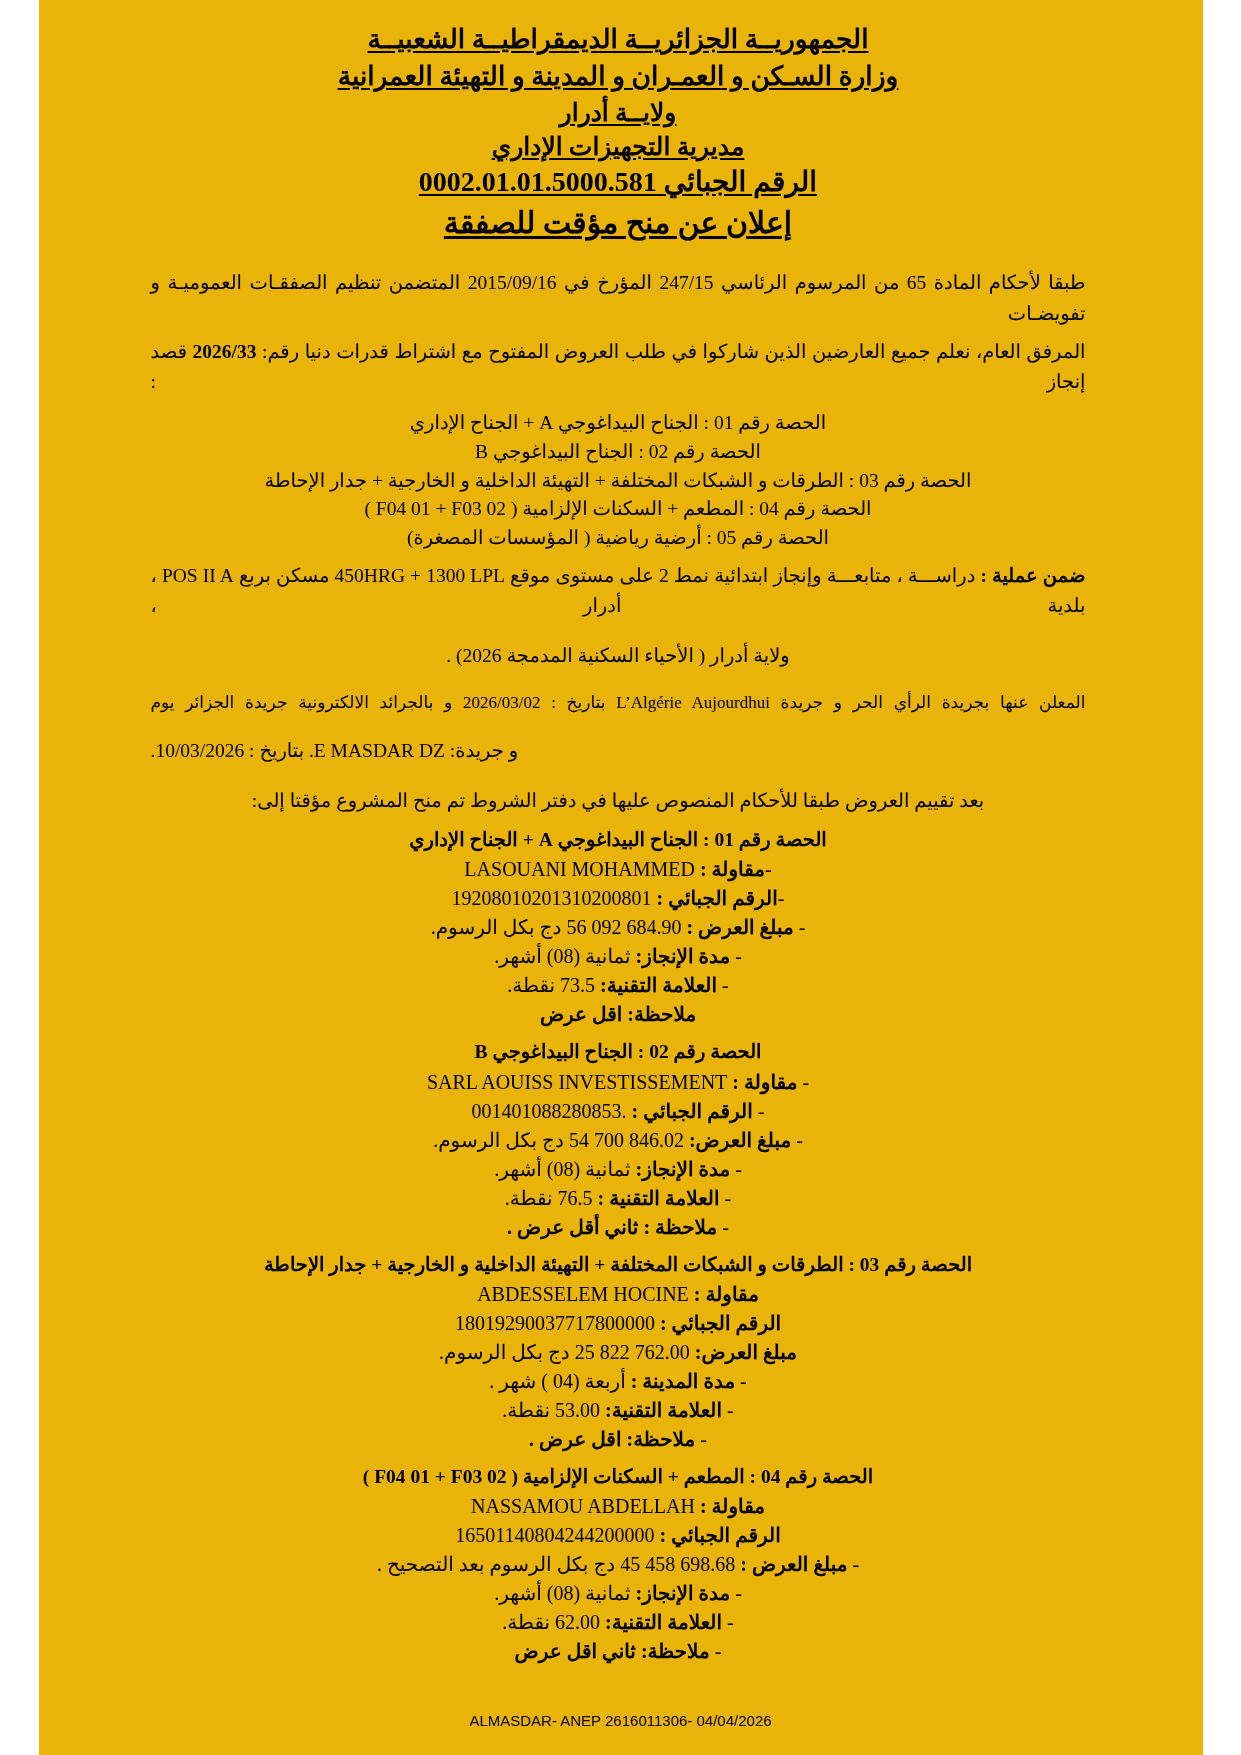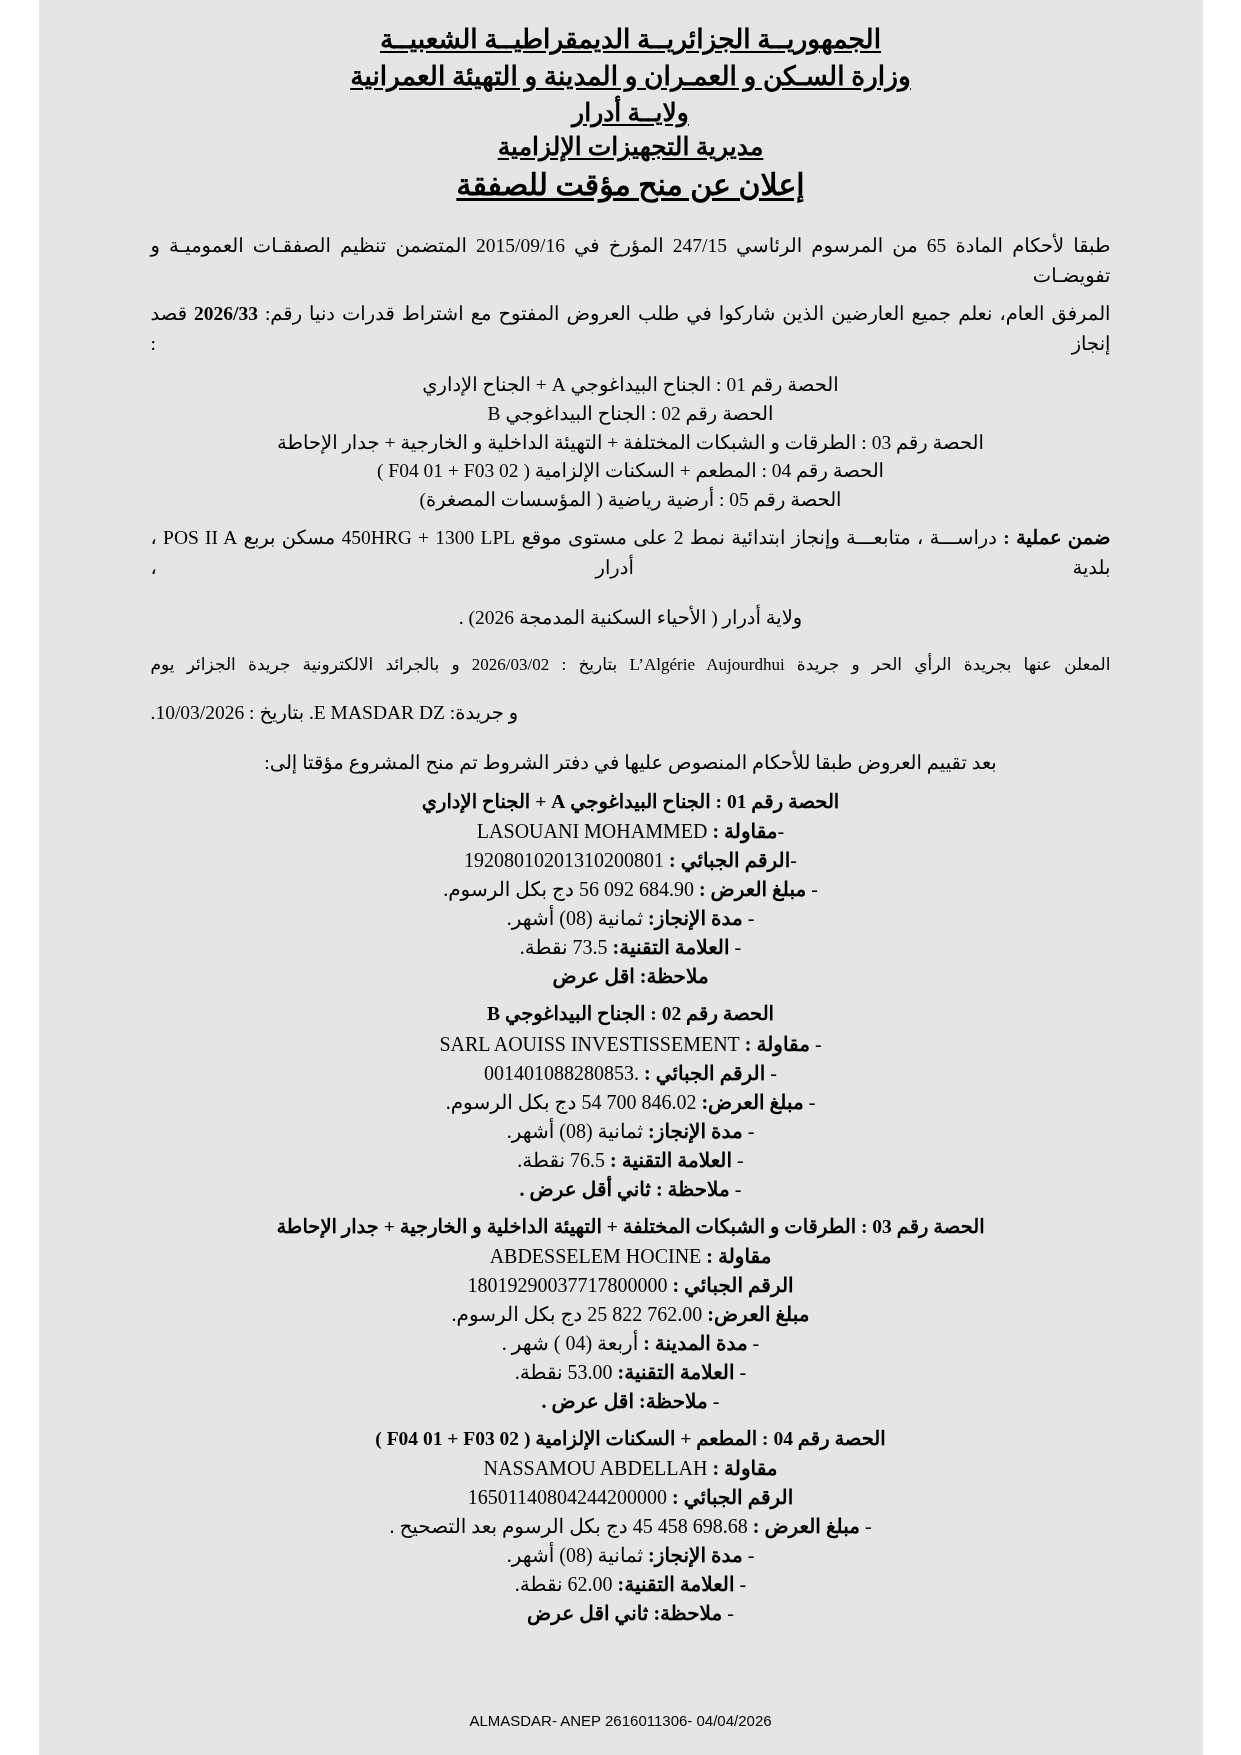--- a/index.html
+++ b/index.html
@@ -10,23 +10,23 @@
   }
   body {
     font-family: "Liberation Serif", "DejaVu Serif", serif;
     color: #000000;
   }
   .page {
     position: relative;
     width: 1164px;
     min-height: 1755px;
     margin: 0 auto;
-    background: #e5e5e5;
+    background: #eab308;
     box-sizing: border-box;
-    padding: 22px 92px 0 112px;
+    padding: 22px 117px 0 112px;
     direction: rtl;
   }
 
   
   .header {
     text-align: center;
     margin: 0 0 10px 0;
   }
   .header-line {
     font-weight: bold;
@@ -149,21 +149,22 @@
 </style>
 </head>
 <body>
 
 <div class="page">
 
   <div class="header">
     <div class="header-line h-1 u">الجمهوريــة الجزائريــة الديمقراطيــة الشعبيــة</div>
     <div class="header-line h-2 u">وزارة السـكن و العمـران و المدينة و التهيئة العمرانية</div>
     <div class="header-line h-3 u">ولايــة أدرار</div>
-    <div class="header-line h-4 u">مديرية التجهيزات الإلزامية</div>
+    <div class="header-line h-4 u">مديرية التجهيزات الإداري</div>
+    <div class="header-line h-5 u"><span>الرقم الجبائي</span> <span class="num">0002.01.01.5000.581</span></div>
     <div class="header-line h-6 u">إعلان عن منح مؤقت للصفقة</div>
   </div>
 
   <p class="para para-intro">طبقا لأحكام المادة 65 من المرسوم الرئاسي 247/15 المؤرخ في 2015/09/16 المتضمن تنظيم الصفقـات العموميـة و تفويضـات</p>
   <p class="para para-2"><span>المرفق العام، نعلم جميع العارضين الذين شاركوا في طلب العروض المفتوح مع اشتراط قدرات دنيا رقم: </span><span class="bold">2026/33</span><span> قصد إنجاز :</span></p>
 
   <ul class="lots">
     <li>الحصة رقم 01 :  الجناح البيداغوجي A + الجناح الإداري</li>
     <li>الحصة رقم 02 : الجناح البيداغوجي B</li>
     <li>الحصة رقم 03 : الطرقات و الشبكات المختلفة + التهيئة الداخلية و الخارجية + جدار  الإحاطة</li>

